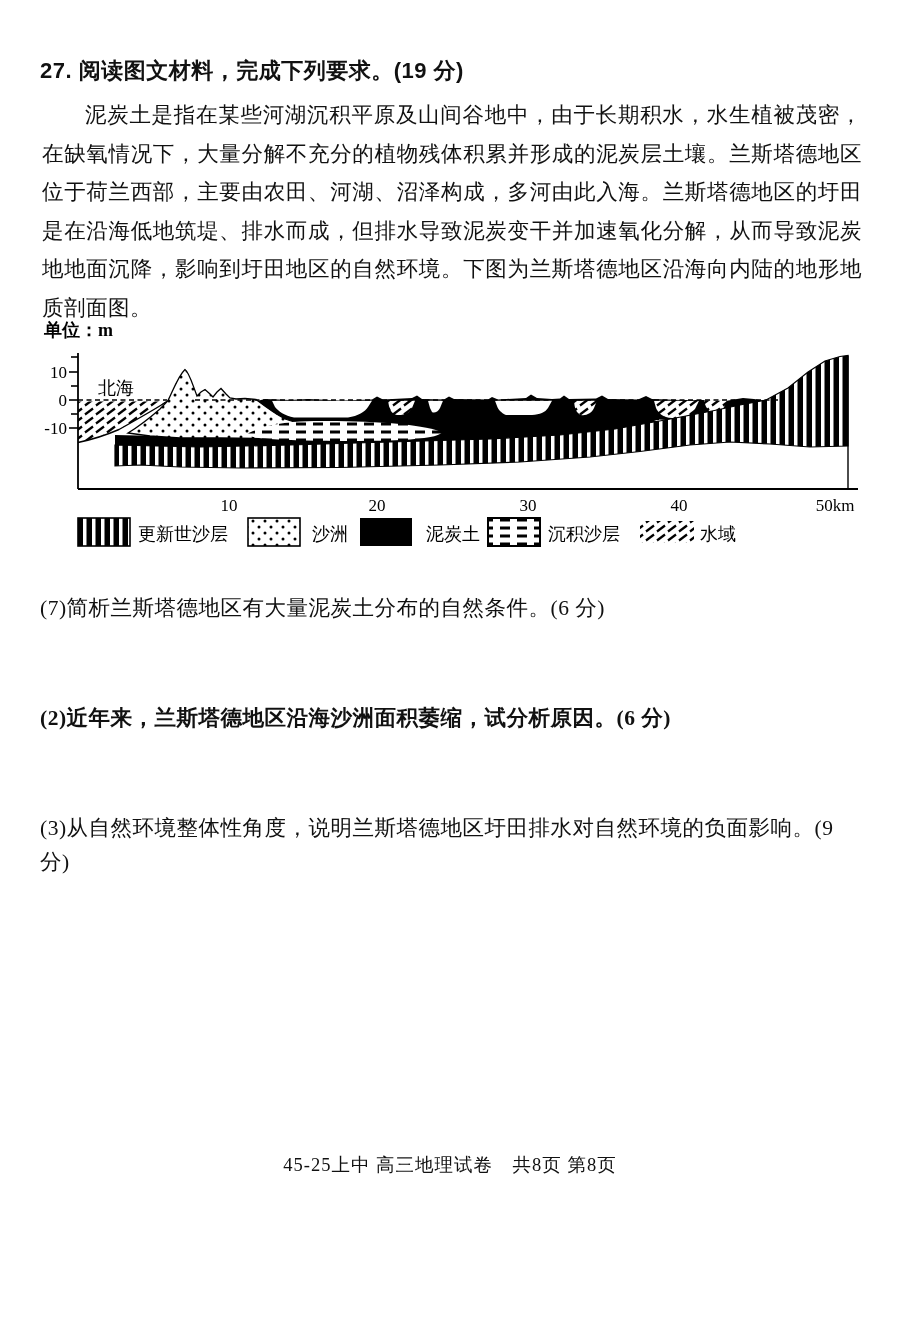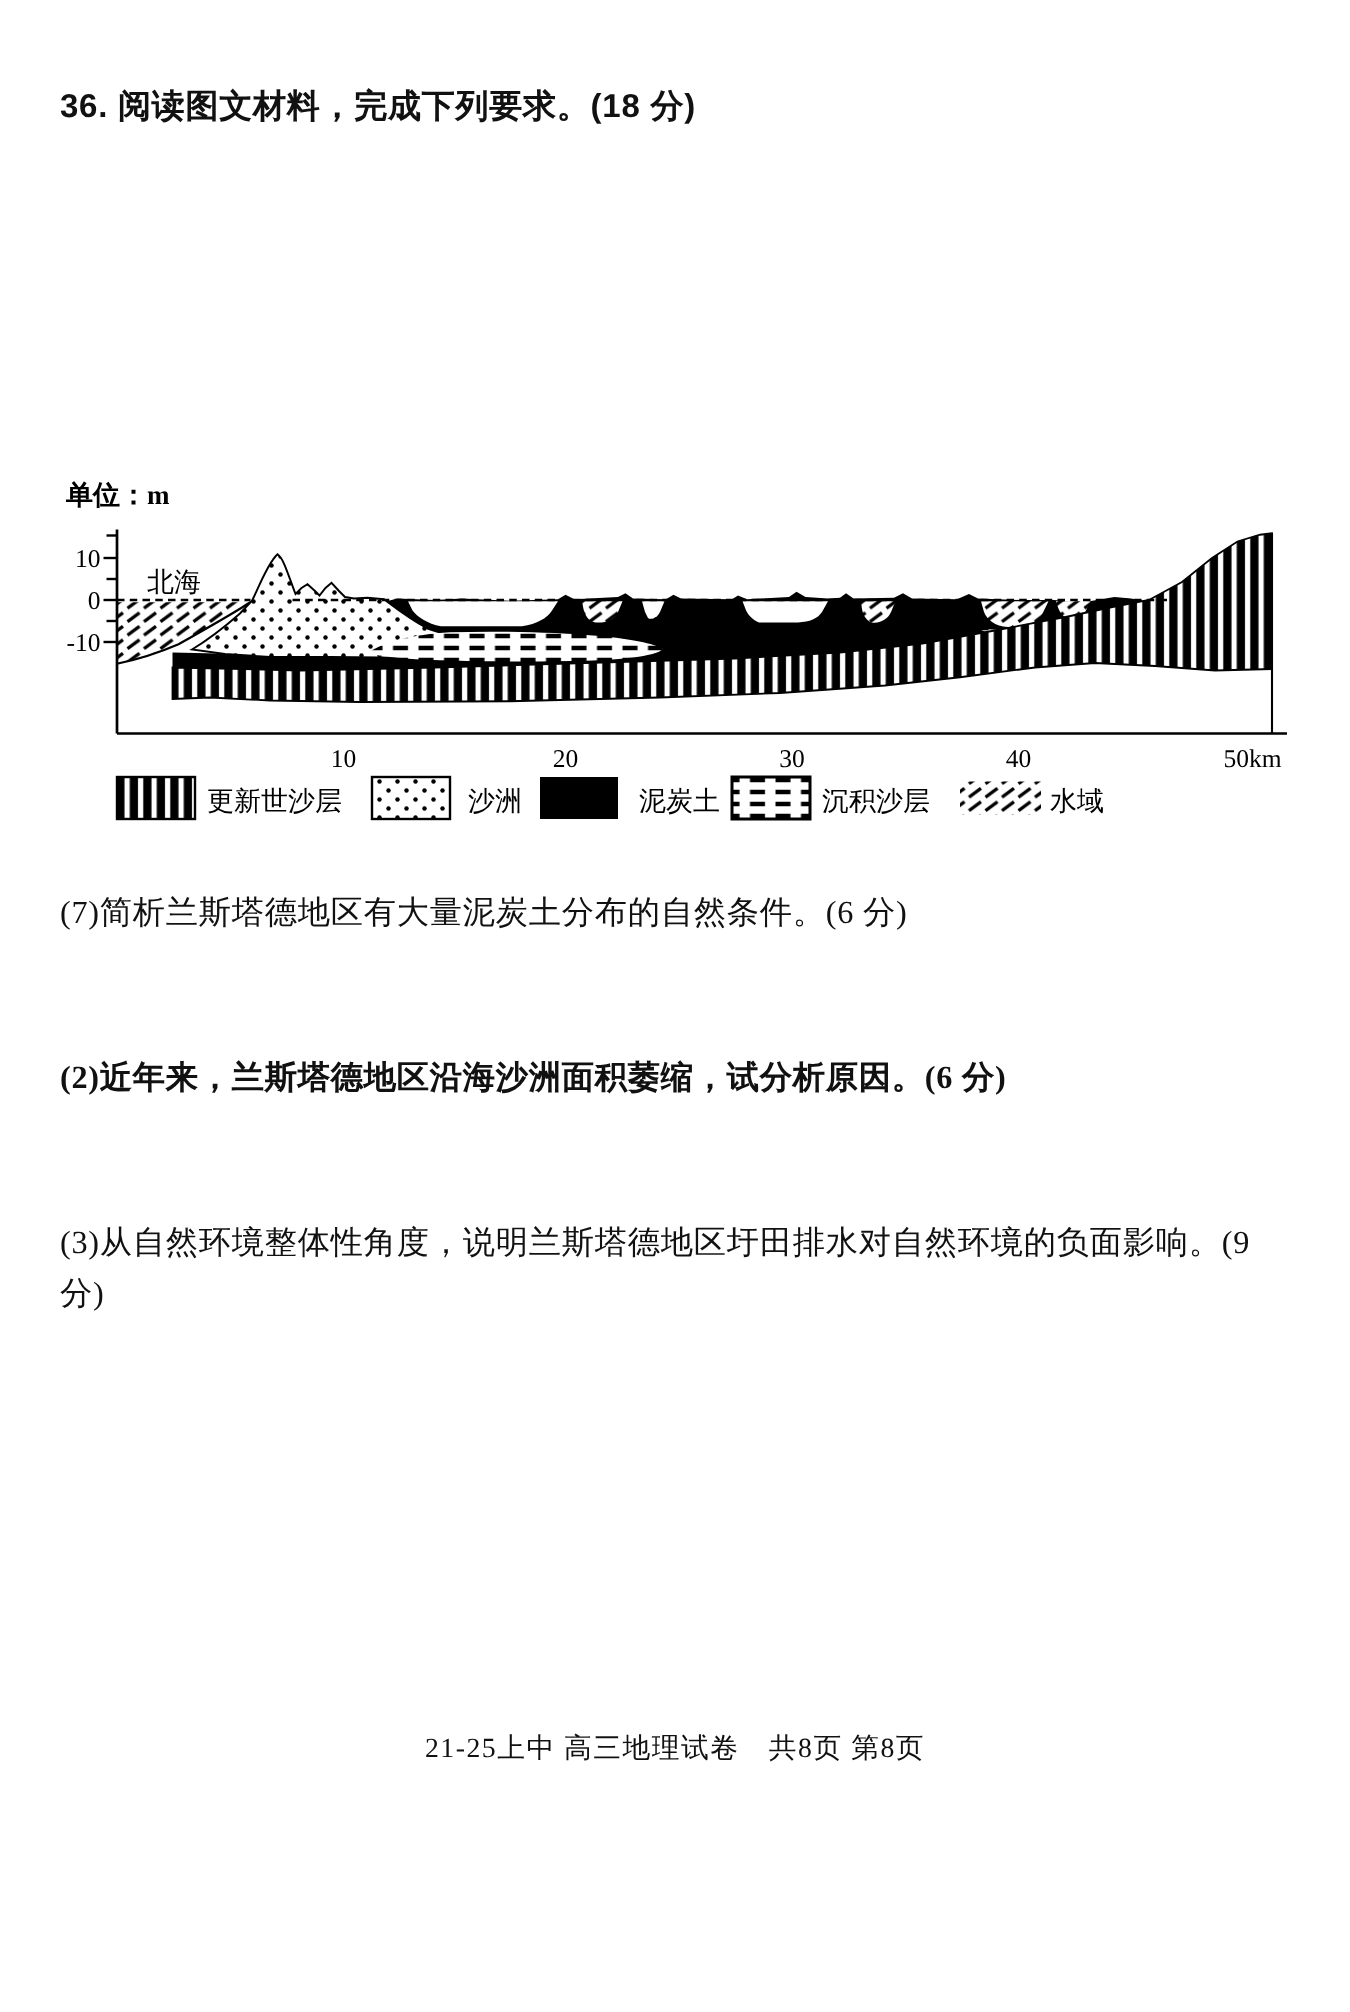--- a/index.html
+++ b/index.html
@@ -45,22 +45,23 @@
   svg .figlabel{font-size:18px;font-weight:bold;}
   svg .sealabel{font-size:18px;}
   svg .tick{font-size:17px;}
   svg .legendlabel{font-size:18px;}
 </style>
 </head>
 <body>
 
 <div class="page">
 
-  <div class="q-header">36. 阅读图文材料，完成下列要求。(18 分)</div>
+  <div class="q-header">27. 阅读图文材料，完成下列要求。(19 分)</div>
 
+  <div class="intro">泥炭土是指在某些河湖沉积平原及山间谷地中，由于长期积水，水生植被茂密，在缺氧情况下，大量分解不充分的植物残体积累并形成的泥炭层土壤。兰斯塔德地区位于荷兰西部，主要由农田、河湖、沼泽构成，多河由此入海。兰斯塔德地区的圩田是在沿海低地筑堤、排水而成，但排水导致泥炭变干并加速氧化分解，从而导致泥炭地地面沉降，影响到圩田地区的自然环境。下图为兰斯塔德地区沿海向内陆的地形地质剖面图。</div>
 
   <div class="figure-wrap">
     <svg viewBox="0 0 830 260" xmlns="http://www.w3.org/2000/svg">
       <defs>
         <pattern id="bars" width="9" height="10" patternUnits="userSpaceOnUse">
           <rect width="9" height="10" fill="#fff"></rect>
           <rect x="1.5" width="5.5" height="10" fill="#000"></rect>
         </pattern>
         <pattern id="dots" width="12" height="12" patternUnits="userSpaceOnUse">
           <rect width="12" height="12" fill="#fff"></rect>
@@ -167,15 +168,15 @@
         <rect x="600" y="213" width="54" height="22" fill="url(#hatch)" stroke="none"></rect>
         <text class="legendlabel" x="660" y="232">水域</text>
       </g>
     </svg>
   </div>
 
   <div class="subq" id="q1">(7)简析兰斯塔德地区有大量泥炭土分布的自然条件。(6 分)</div>
   <div class="subq" id="q2">(2)近年来，兰斯塔德地区沿海沙洲面积萎缩，试分析原因。(6 分)</div>
   <div class="subq" id="q3">(3)从自然环境整体性角度，说明兰斯塔德地区圩田排水对自然环境的负面影响。(9 分)</div>
 
-  <div class="footer">21-25上中 高三地理试卷　共8页 第8页</div>
+  <div class="footer">45-25上中 高三地理试卷　共8页 第8页</div>
 
 </div>
 
 </body></html>

